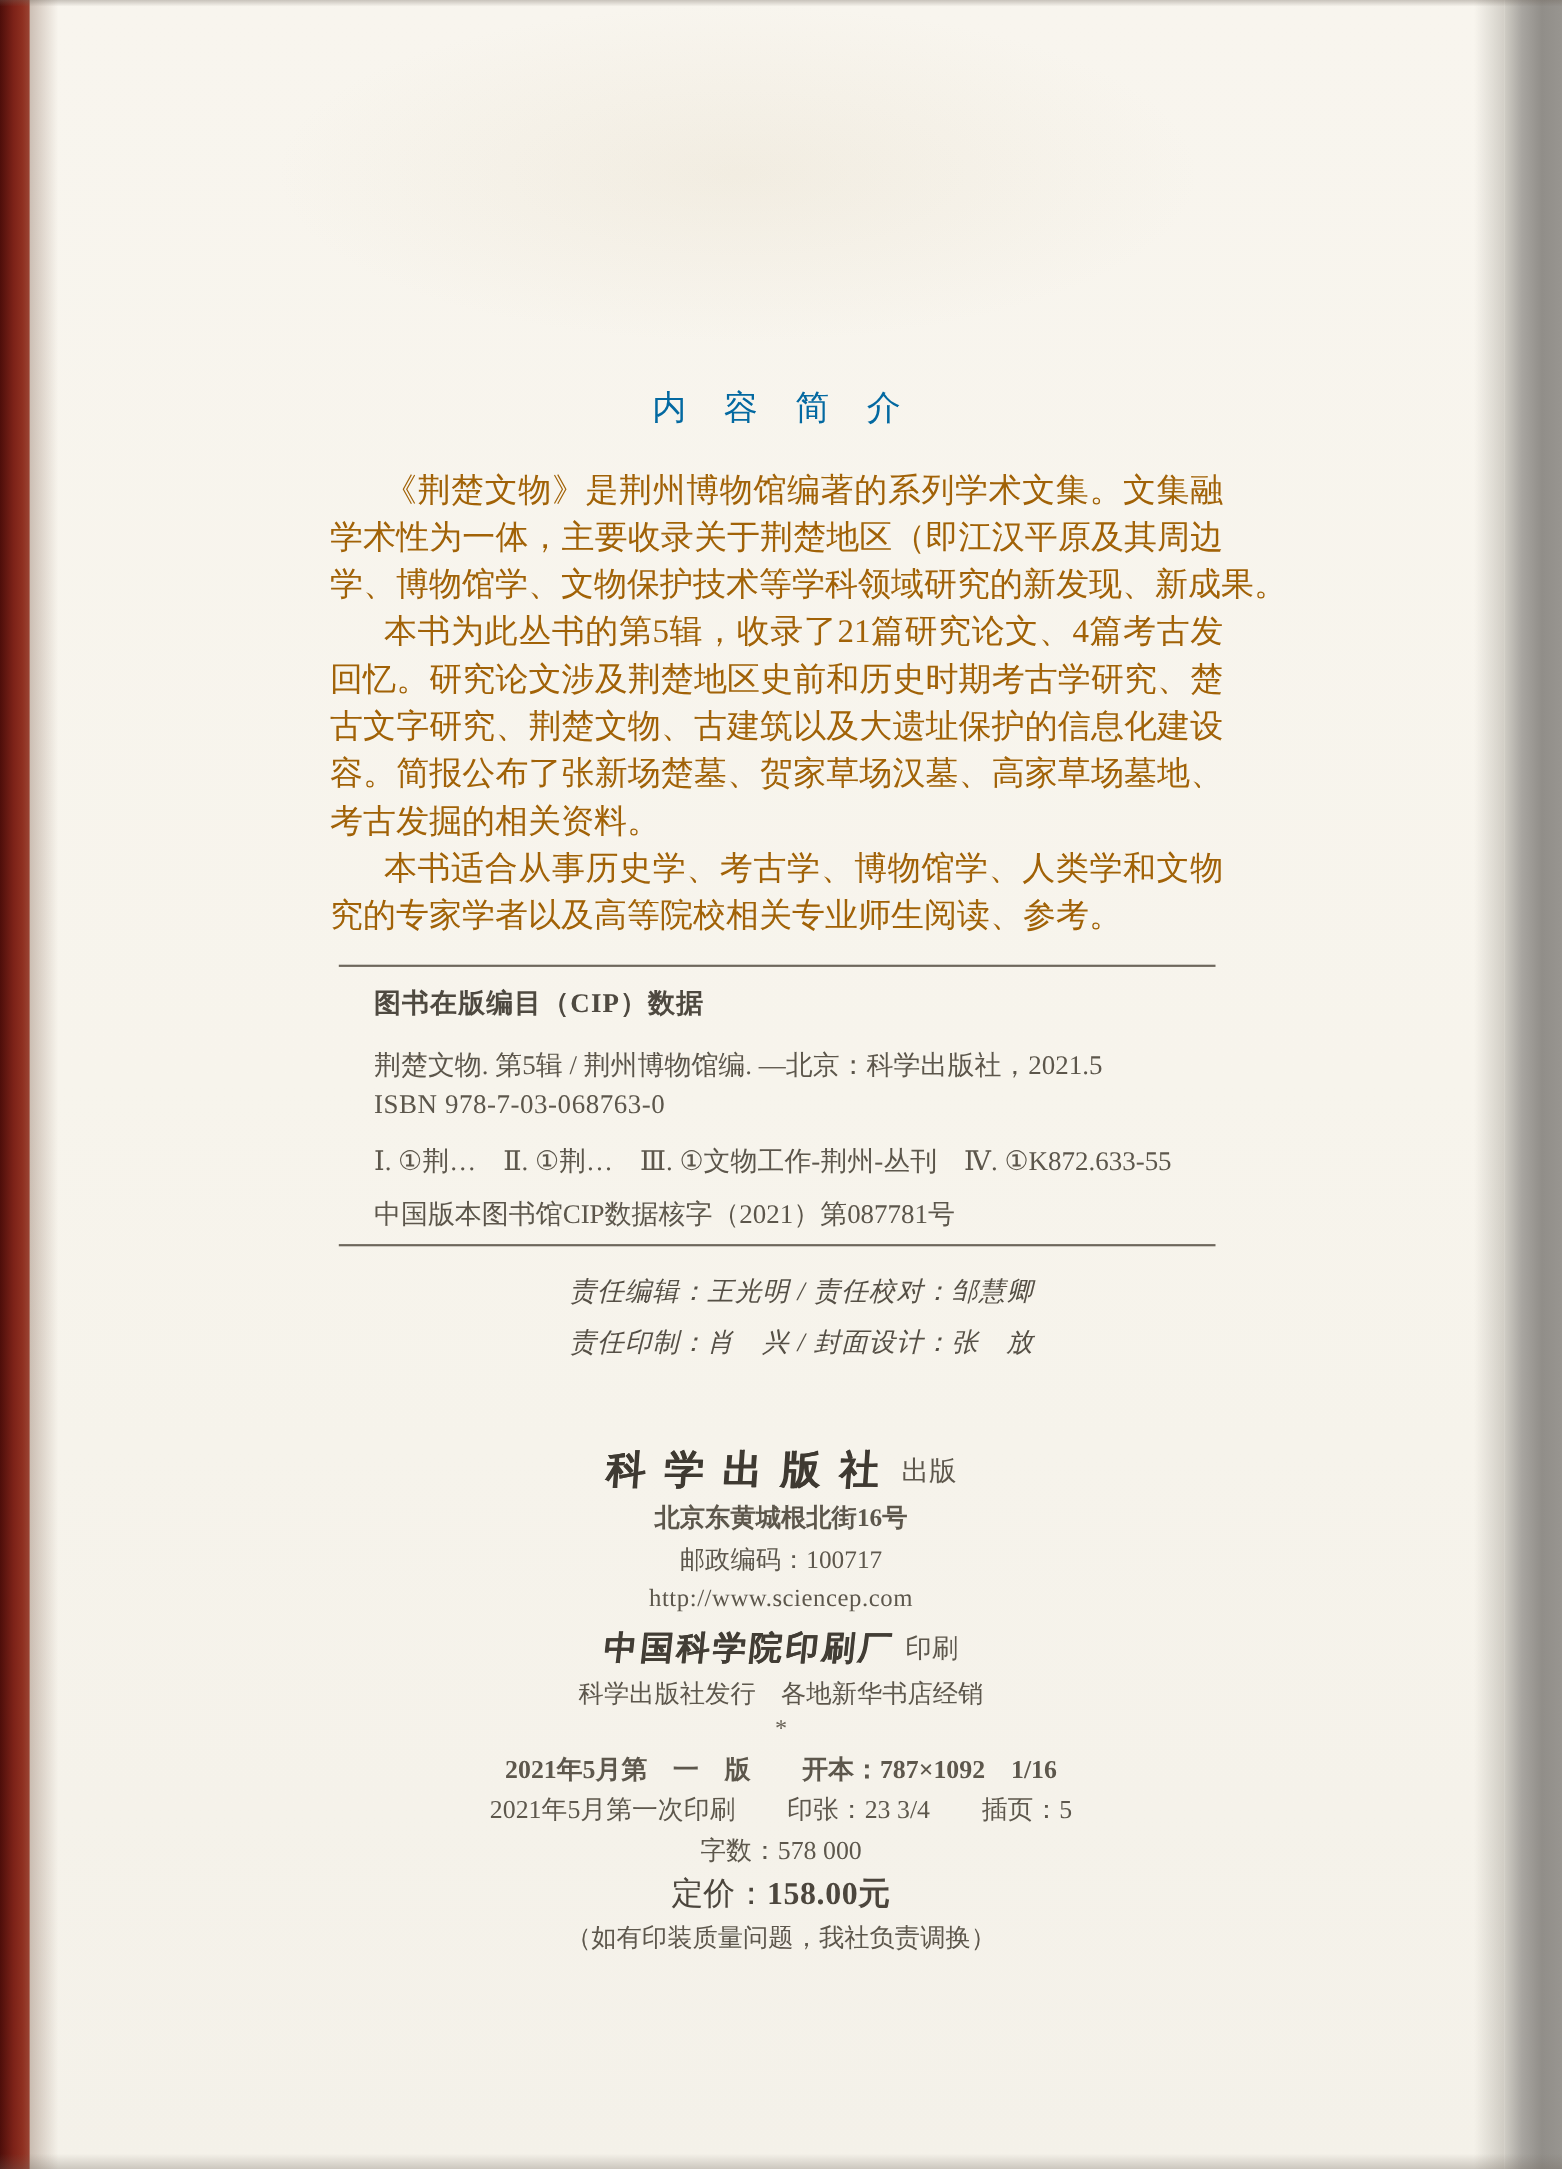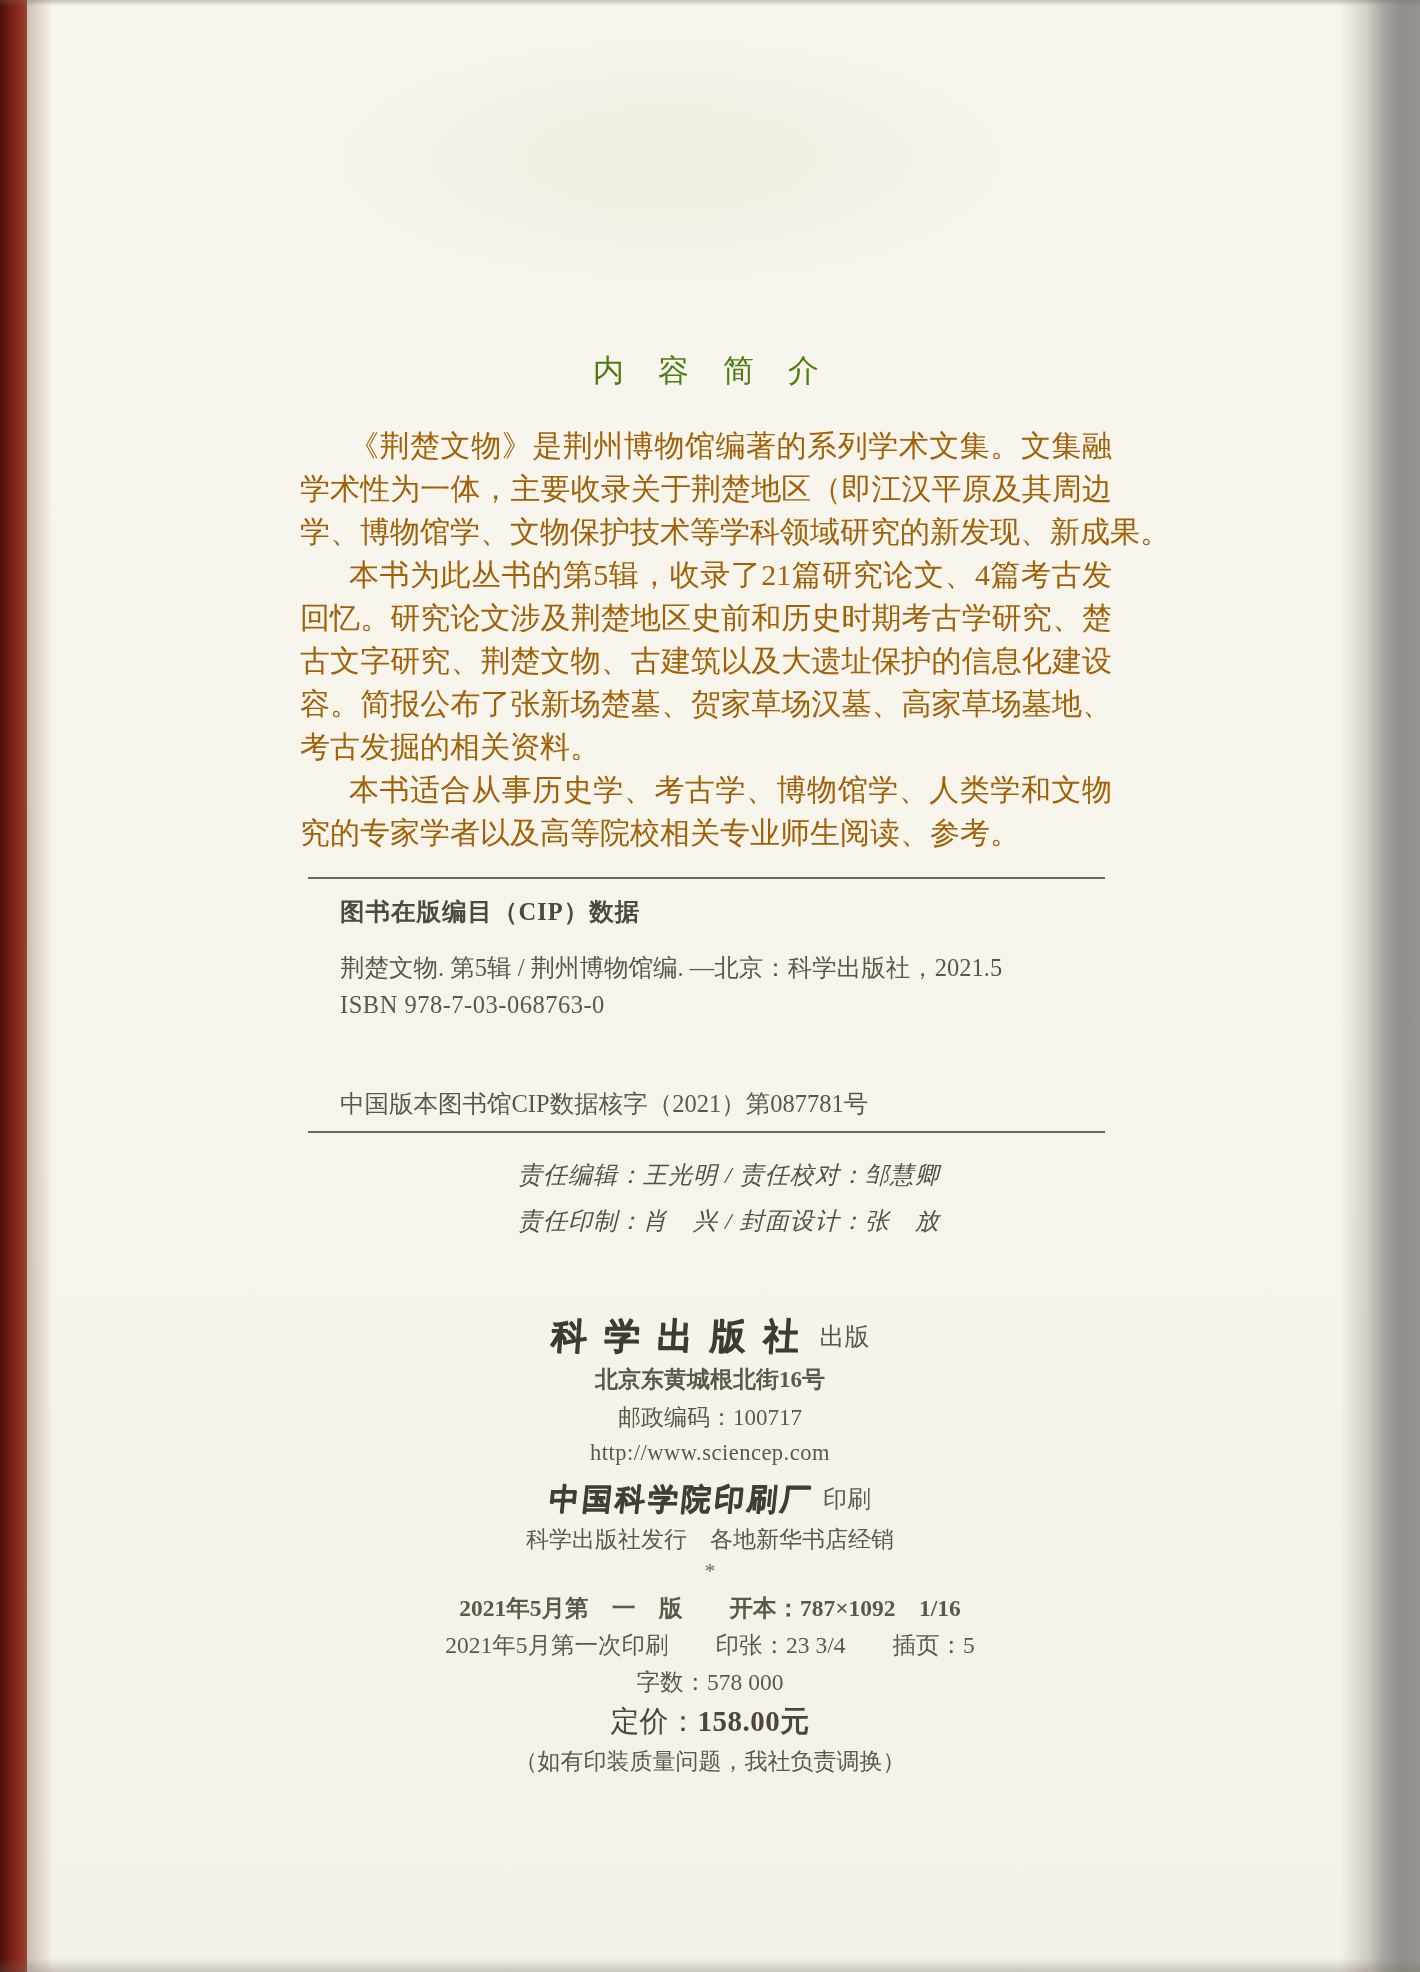--- a/index.html
+++ b/index.html
@@ -37,21 +37,21 @@
   .paper-tint{
     position:absolute;left:27px;top:0;right:52px;height:100%;
     background:
       radial-gradient(ellipse 600px 220px at 48% 8%, rgba(214,200,170,.18), rgba(214,200,170,0) 70%),
       linear-gradient(to bottom, #f8f5ee 0%, #f7f4ec 50%, #f4f1e9 100%);
   }
 
   
   .intro-title{
     position:absolute;left:300px;top:350px;width:812px;margin:0;
-    text-align:center;font-size:31px;font-weight:400;color:#4d7c0f;
+    text-align:center;font-size:31px;font-weight:400;color:#0369a1;
   }
   .intro-title span{letter-spacing:34px;margin-right:-34px;}
   .intro-text{
     position:absolute;left:300px;top:424px;width:812px;
     font-size:30px;color:#a16207;
   }
   .intro-text .ln{
     height:43px;line-height:43px;white-space:nowrap;
   }
   .intro-text .ln.j{
@@ -134,20 +134,21 @@
     <div class="ln j">容。简报公布了张新场楚墓、贺家草场汉墓、高家草场墓地、彭家台墓地</div>
     <div class="ln">考古发掘的相关资料。</div>
     <div class="ln j first">本书适合从事历史学、考古学、博物馆学、人类学和文物保护技术研</div>
     <div class="ln">究的专家学者以及高等院校相关专业师生阅读、参考。</div>
   </div>
 
   <div class="cip-box">
     <div class="cip-heading">图书在版编目（CIP）数据</div>
     <div class="cip-line1">荆楚文物. 第5辑 / 荆州博物馆编. —北京：科学出版社，2021.5</div>
     <div class="cip-isbn">ISBN 978-7-03-068763-0</div>
+    <div class="cip-class">Ⅰ. ①荆…　Ⅱ. ①荆…　Ⅲ. ①文物工作-荆州-丛刊　Ⅳ. ①K872.633-55</div>
     <div class="cip-registry">中国版本图书馆CIP数据核字（2021）第087781号</div>
   </div>
 
   <div class="credits">
     <div>责任编辑：王光明 / 责任校对：邹慧卿</div>
     <div>责任印制：肖　兴 / 封面设计：张　放</div>
   </div>
 
   <div class="col-line pub-line">
     <span class="script-lg">科学出版社</span><span class="pub-suffix">出版</span>

